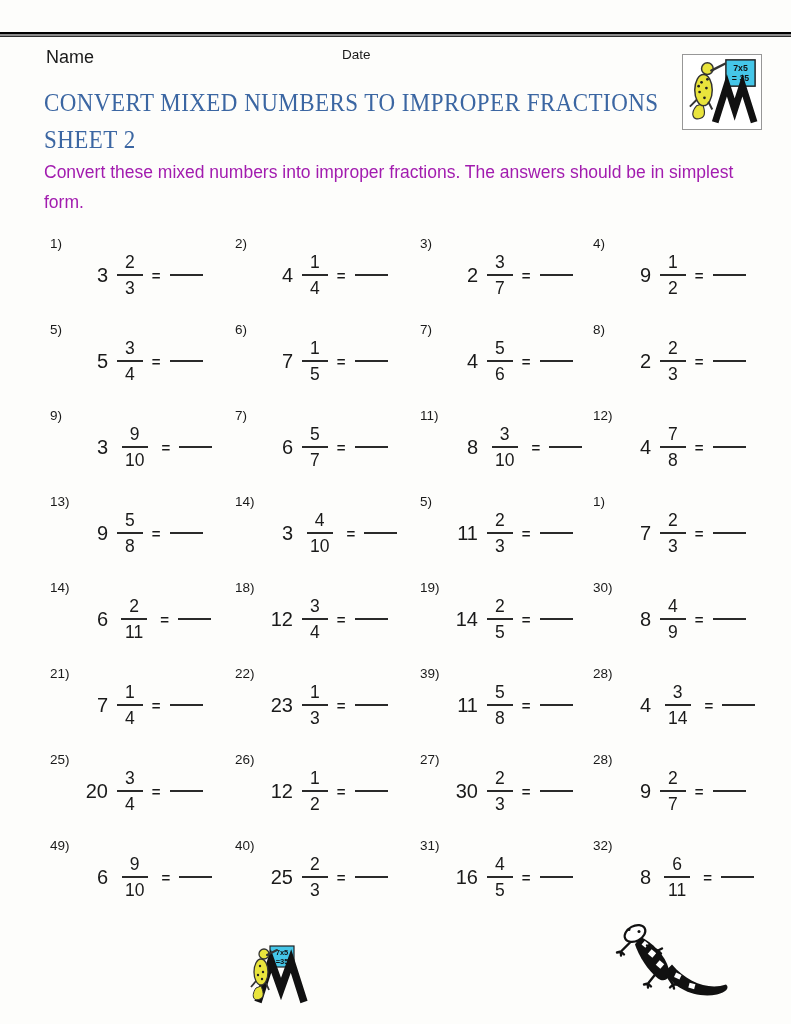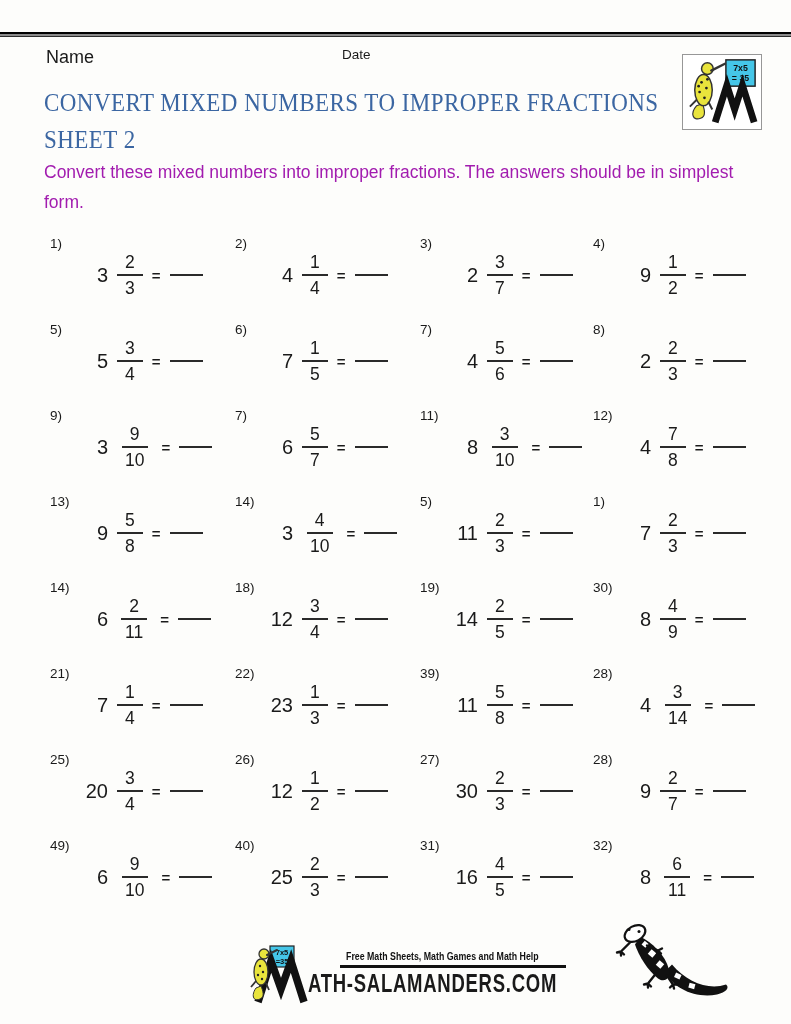--- a/index.html
+++ b/index.html
@@ -502,25 +502,20 @@
     <path d="M6 44 C1 51 3 58 10 55 C15 53 13 47 11 42 Z" fill="#e9e43c" stroke="#333" stroke-width="1"></path>
     <ellipse cx="11" cy="28" rx="7" ry="13" fill="#e9e43c" stroke="#333" stroke-width="1.3"></ellipse>
     <circle cx="14" cy="10" r="5" fill="#e9e43c" stroke="#333" stroke-width="1.3"></circle>
     <path d="M17 11 L27 6" stroke="#333" stroke-width="2" stroke-linecap="round"></path>
     <path d="M6 37 l-5 6 M16 39 l3 7" stroke="#333" stroke-width="1.8"></path>
     <circle cx="10" cy="22" r="1.2" fill="#222"></circle>
       <circle cx="13" cy="28" r="1.2" fill="#222"></circle>
     <circle cx="8" cy="31" r="1.2" fill="#222"></circle>
       <circle cx="12" cy="35" r="1.2" fill="#222"></circle>
   </svg>
-  <div class="footer-text">
-    <div class="tagline">Free Math Sheets, Math Games and Math Help</div>
-    <div class="tagline-rule"></div>
-    <div class="site-text">ATH-SALAMANDERS.COM</div>
-  </div>
 </div>
 
 <div class="bottom-gecko">
   <svg viewBox="0 0 125 85">
     <path d="M50 50 C58 67 80 77 102 73 C111 71 115 66 111 63 C94 69 72 61 57 43 Z" fill="#111"></path>
     <path d="M25 15 C37 21 50 33 54 48 C56 56 50 62 43 57 C33 49 24 35 20 23 Z" fill="#111"></path>
     <rect x="34" y="29" width="6" height="6" fill="#fff" transform="rotate(40 37 32)"></rect>
     <rect x="42" y="40" width="6" height="6" fill="#fff" transform="rotate(40 45 43)"></rect>
     <rect x="28" y="20" width="5" height="5" fill="#fff" transform="rotate(40 30 22)"></rect>
     <rect x="60" y="52" width="6" height="5" fill="#fff" transform="rotate(25 63 54)"></rect>

